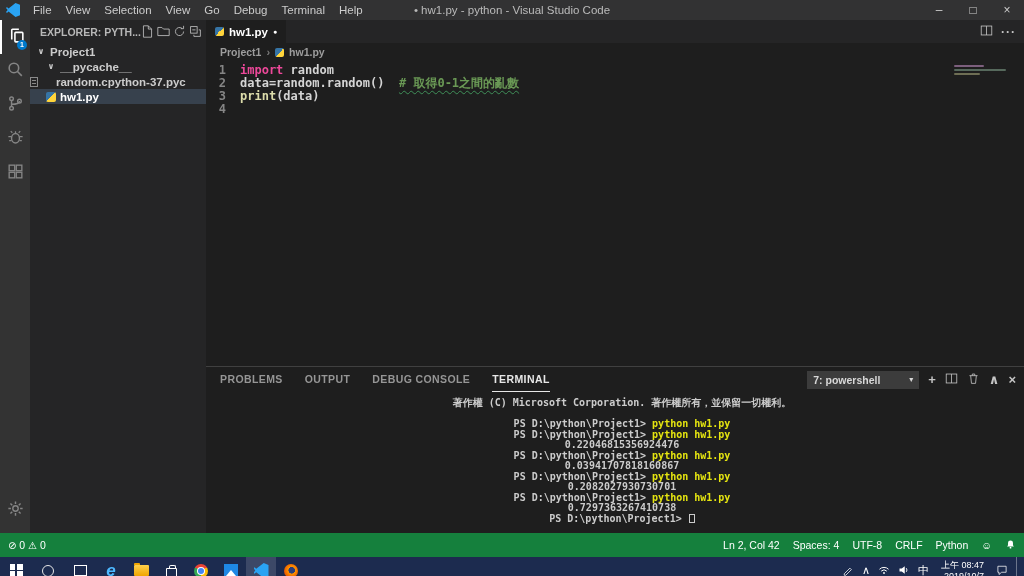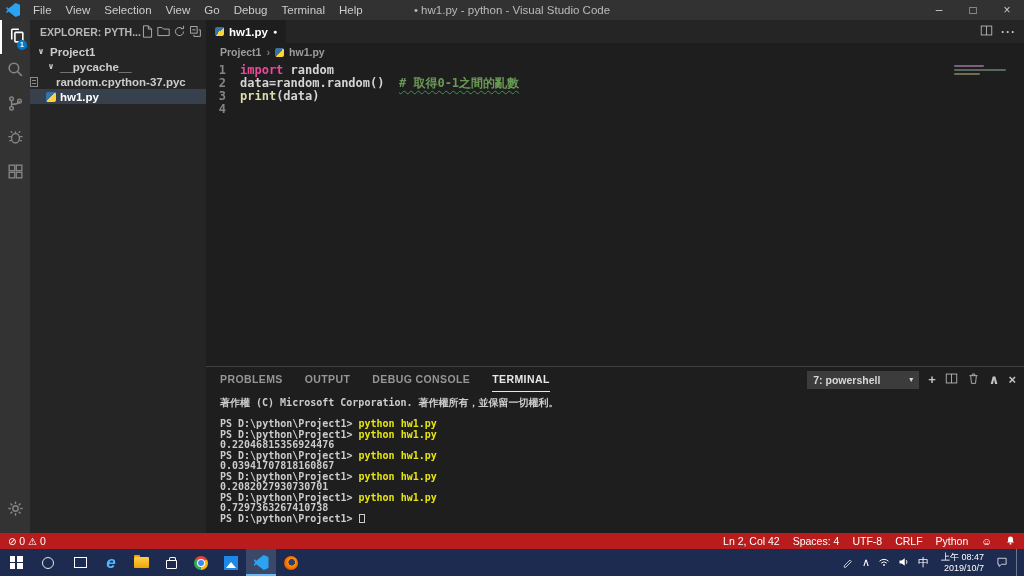--- a/index.html
+++ b/index.html
@@ -77,26 +77,26 @@
   .panel-tab.active { color:#e7e7e7; border-bottom:1px solid #e7e7e7; }
   .panel-actions { margin-left:auto; display:flex; align-items:center; gap:9px; color:#c5c5c5; }
   .shell-select { background:#3c3c3c; border:1px solid #3c3c3c; color:#d8d8d8; font-size:10.5px;
     height:18px; display:flex; align-items:center; gap:14px; padding:0 5px; min-width:112px; }
   .shell-select .arrow { margin-left:auto; font-size:8px; }
   .panel-actions svg { width:13px; height:13px; }
   .pa-glyph { font-size:13px; line-height:13px; }
 
   .terminal { flex:1; padding:6px 0 0 14px; font-family:"DejaVu Sans Mono","Liberation Mono",monospace;
     font-size:10px; line-height:10.5px; color:#cccccc; overflow:hidden; }
-  .term-line { white-space:pre; }
+  .term-line { white-space:pre;text-align:center; }
   .term-command { color:#e5e510; }
   .term-cursor { display:inline-block; width:6px; height:9px; border:1px solid #cccccc; vertical-align:-1px; margin-left:1px; }
 
   
-  .statusbar { height:16px; background:#b91c1c; color:#ffffff; display:flex; align-items:center; font-size:10.5px; padding:0 8px; }
+  .statusbar { height:24px; background:#15803d; color:#ffffff; display:flex; align-items:center; font-size:10.5px; padding:0 8px; }
   .status-left { display:flex; align-items:center; gap:4px; }
   .status-right { margin-left:auto; display:flex; align-items:center; gap:13px; }
   .status-item { white-space:nowrap; }
   .sb-ico { font-size:10px; }
   .statusbar svg { width:11px; height:11px; }
 
   
   .taskbar { height:27px; background:#1c2b4f; display:flex; align-items:stretch; color:#ffffff; }
   .task-btn { width:32px; display:flex; align-items:center; justify-content:center; }
   .win-logo { width:13px; height:13px; display:grid; grid-template-columns:1fr 1fr; grid-template-rows:1fr 1fr; gap:1.5px; }

